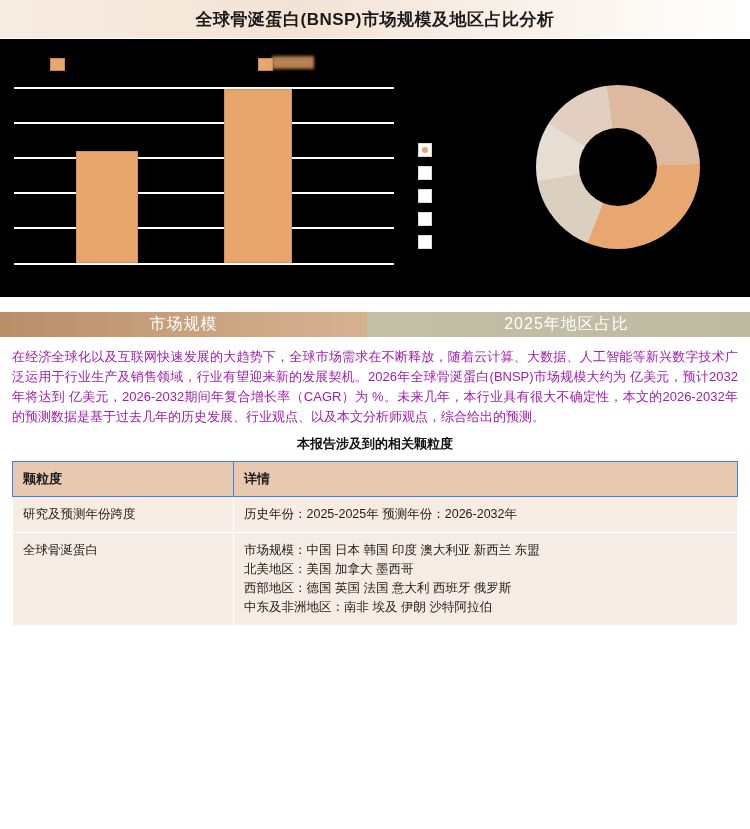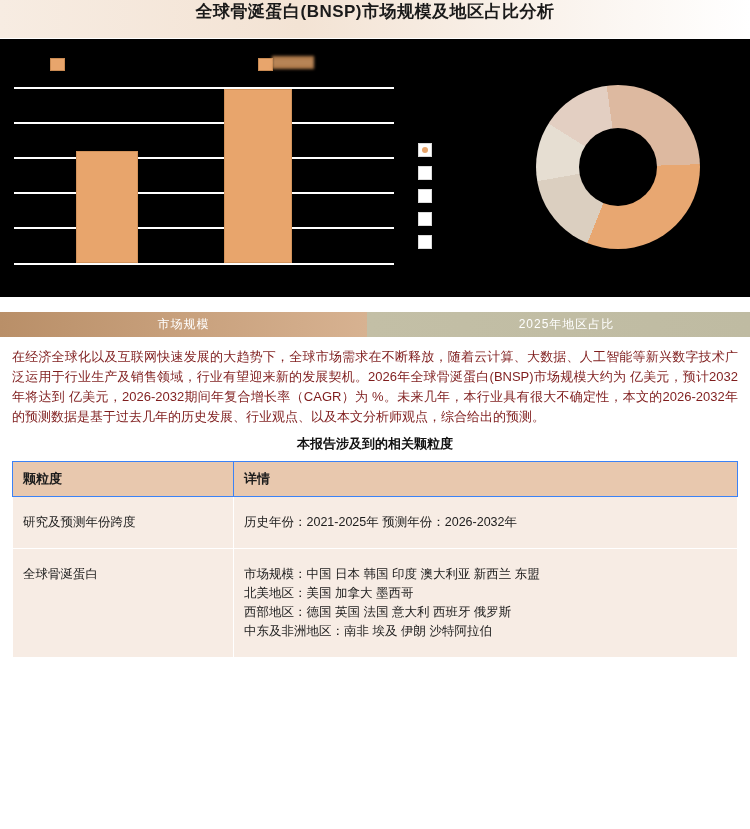--- a/index.html
+++ b/index.html
@@ -13,21 +13,21 @@
     font-family: "Liberation Sans", sans-serif;
     color: #222;
     overflow: hidden;
   }
 
   
   .header {
     height: 38px;
     background: linear-gradient(to right, #f7ece2 0%, #f3e3d4 40%, #ffffff 100%);
     display: flex;
-    align-items: flex-start;
+    align-items: center;
     justify-content: center;
     border-bottom: 1px solid #ffffff;
   }
   .header-title {
     font-size: 17px;
     font-weight: bold;
     letter-spacing: 0.5px;
     color: #1a1a1a;
   }
 
@@ -155,35 +155,35 @@
   
   .tabs {
     display: flex;
     height: 40px;
   }
   .tab {
     flex: 1;
     display: flex;
     align-items: center;
     justify-content: center;
-    font-size: 12px;
+    font-size: 16px;
     color: #ffffff;
     letter-spacing: 1px;
     margin-top: 15px;
   }
   .tab.t1 { background: linear-gradient(to right, #b98f68, #d7b291); }
   .tab.t2 { background: linear-gradient(to right, #c3bfa6, #bfbba2); padding-left: 16px; }
 
   
   .body-text {
     padding: 10px 12px 4px 12px;
     font-size: 13px;
     line-height: 20px;
     text-align: justify;
-    color: #7f1d1d;
+    color: #a21caf;
   }
   .sub-title {
     text-align: center;
     font-size: 13px;
     font-weight: bold;
     margin: 4px 0 8px 0;
     color: #111;
   }
 
   
@@ -197,21 +197,21 @@
     background: #e8c8ae;
     border: 1px solid #3b82f6;
     text-align: left;
     padding: 8px 10px;
     font-weight: bold;
     color: #1c1c1c;
     font-size: 13px;
   }
   table.granularity td {
     border: 1px solid #ffffff;
-    padding: 16px 10px;
+    padding: 8px 10px;
     vertical-align: top;
     background: #f7ece4;
     color: #1c1c1c;
     line-height: 19px;
   }
   table.granularity td.k {
     width: 200px;
     background: #f7ece4;
   }
   table.granularity tr.alt td { background: #f3e4d8; }
@@ -270,21 +270,21 @@
 <table class="granularity">
   <thead>
     <tr>
       <th>颗粒度</th>
       <th>详情</th>
     </tr>
   </thead>
   <tbody>
     <tr>
       <td class="k">研究及预测年份跨度</td>
-      <td>历史年份：2021-2025年  预测年份：2026-2032年</td>
+      <td>历史年份：2025-2025年  预测年份：2026-2032年</td>
     </tr>
     <tr>
       <td class="k">全球骨涎蛋白</td>
       <td>
         <div class="region-line">市场规模：中国  日本  韩国  印度  澳大利亚  新西兰  东盟</div>
         <div class="region-line">北美地区：美国  加拿大  墨西哥</div>
         <div class="region-line">西部地区：德国  英国  法国  意大利  西班牙  俄罗斯</div>
         <div class="region-line">中东及非洲地区：南非  埃及  伊朗  沙特阿拉伯</div>
       </td>
     </tr>

